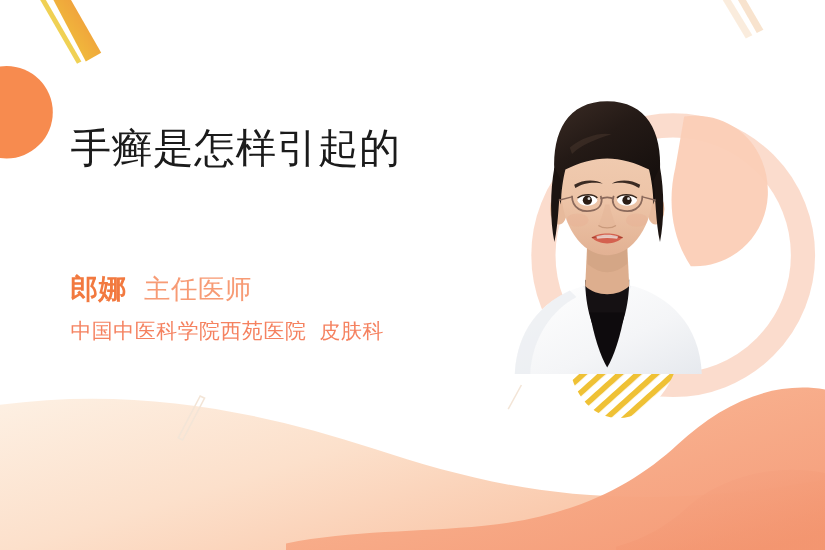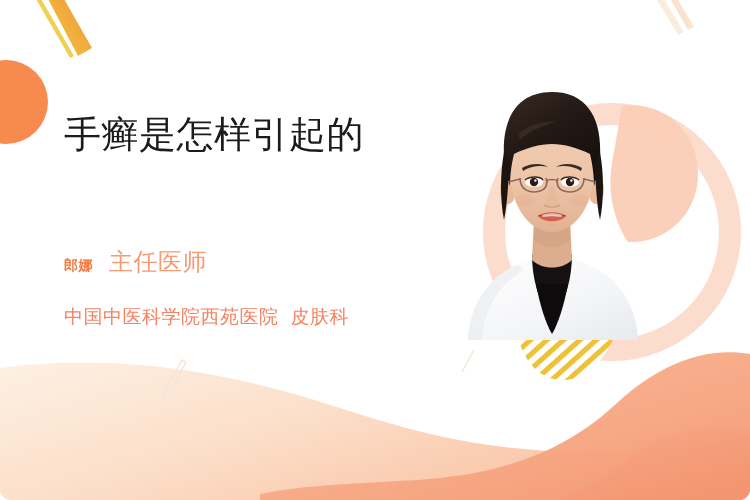--- a/index.html
+++ b/index.html
@@ -10,21 +10,20 @@
   body {
     font-family: "Liberation Sans", "DejaVu Sans", sans-serif;
   }
 
   #card {
     position: relative;
     width: 750px;
     height: 500px;
     overflow: hidden;
     background: #ffffff;
-    border-radius: 11px;
   }
 
   
   .bg-layer {
     position: absolute;
     inset: 0;
     width: 750px;
     height: 500px;
     pointer-events: none;
   }
@@ -49,24 +48,24 @@
     font-weight: 400;
     white-space: nowrap;
   }
 
   .doc-line {
     position: absolute;
     left: 64px;
     white-space: nowrap;
   }
   .doc-line.name-row { top: 246px; }
-  .doc-line.org-row  { top: 304px; }
+  .doc-line.org-row  { top: 288px; }
 
   .doc-name {
-    font-size: 14px;
+    font-size: 25px;
     font-weight: bold;
     color: #F2793F;
     letter-spacing: 0.5px;
   }
   .doc-title {
     font-size: 24px;
     font-weight: 400;
     color: #F79B75;
     letter-spacing: 0.5px;
     margin-left: 16px;

